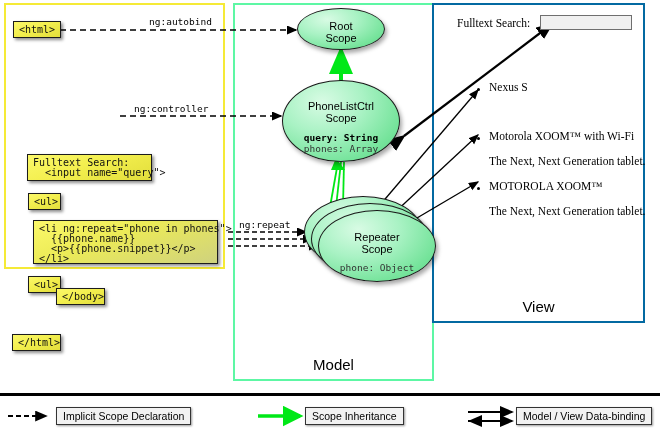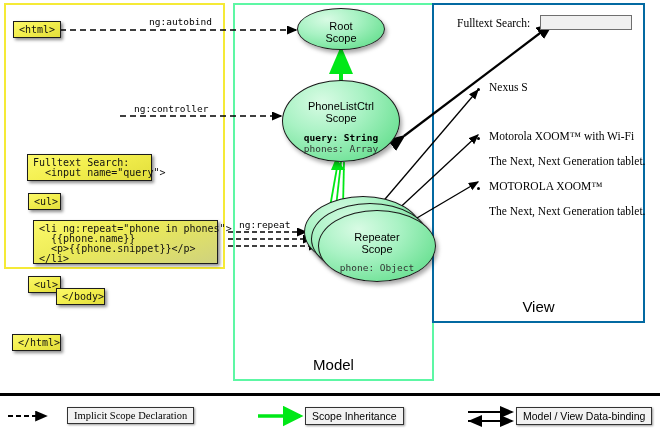--- a/index.html
+++ b/index.html
@@ -205,18 +205,18 @@
         </marker>
         <marker id="lg-black-s" markerWidth="7" markerHeight="7" refX="0" refY="3" orient="auto">
           <path d="M7,0 L0,3 L7,6 z" fill="#000"></path>
         </marker>
       </defs>
       <line x1="8" y1="20" x2="46" y2="20" stroke="#000" stroke-width="1.8" stroke-dasharray="5,3" marker-end="url(#lg-black)"></line>
       <line x1="258" y1="20" x2="300" y2="20" stroke="#00e817" stroke-width="3.5" marker-end="url(#lg-green)"></line>
       <line x1="468" y1="16" x2="512" y2="16" stroke="#000" stroke-width="2" marker-end="url(#lg-black)"></line>
       <line x1="468" y1="25" x2="512" y2="25" stroke="#000" stroke-width="2" marker-end="url(#lg-black)" marker-start="url(#lg-black-s)"></line>
     </svg>
-    <div class="lg-box" style="left:67px;top:11px;font-family:Liberation Serif, serif;">Implicit Scope Declaration</div>
+    <div class="lg-box" style="left:56px;top:11px;">Implicit Scope Declaration</div>
     <div class="lg-box" style="left:516px;top:11px;">Model / View Data-binding</div>
     <div class="lg-box" style="left:305px;top:11px;">Scope Inheritance</div>
   </div>
 
 </div>
 
 </body></html>

